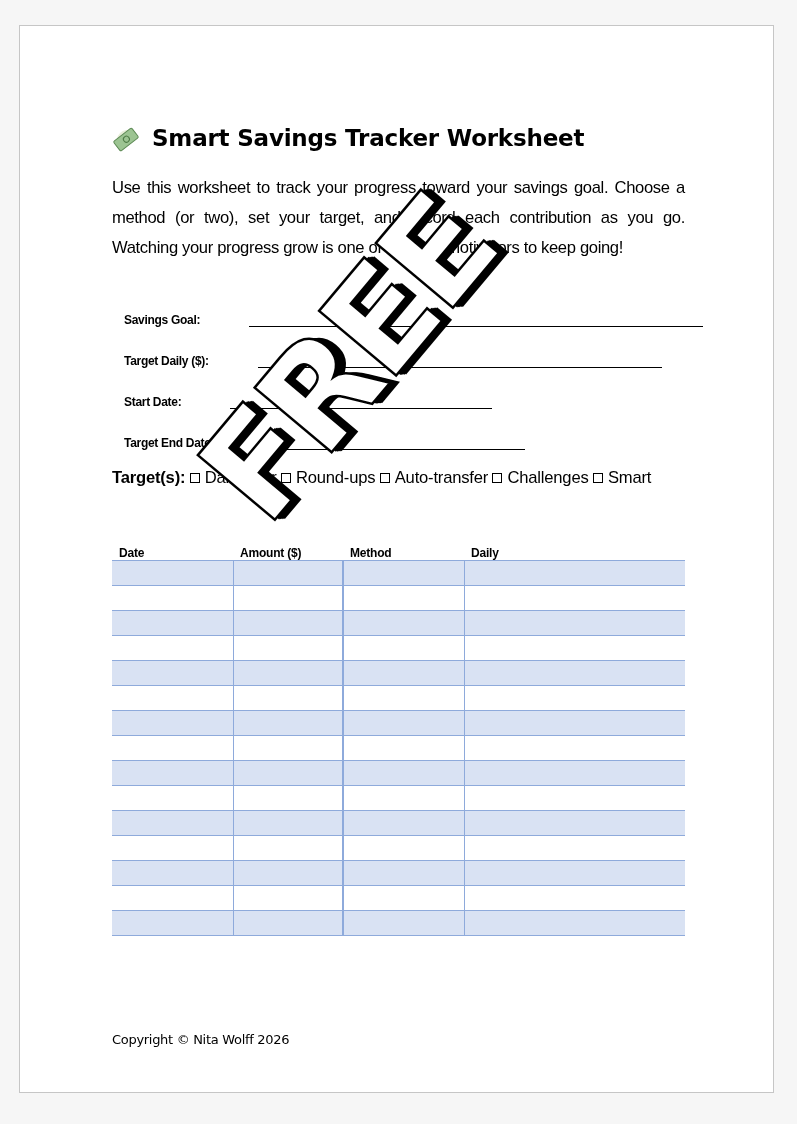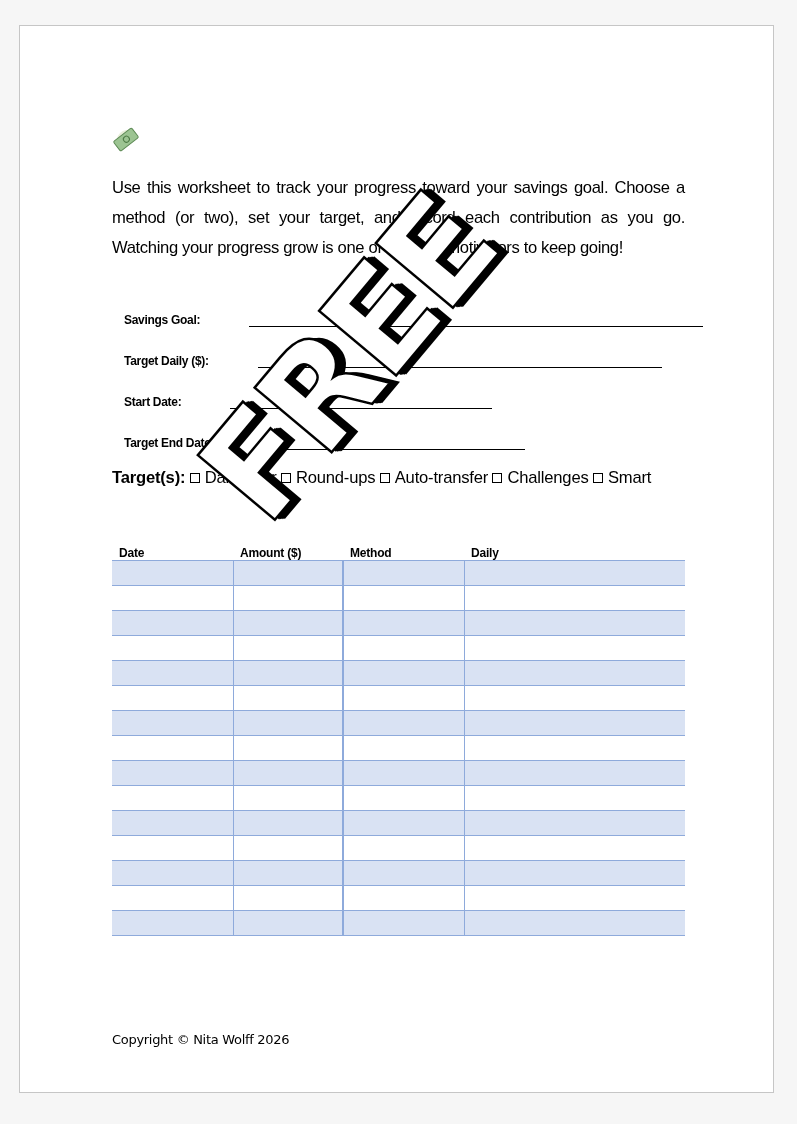--- a/index.html
+++ b/index.html
@@ -164,20 +164,21 @@
 <body>
 
 <div class="page">
   <div class="content">
 
     <div class="title-row">
       <span class="title-icon">
         <span class="wing"></span>
           <span class="bill"></span>
       </span>
+      <span class="title">Smart Savings Tracker Worksheet</span>
     </div>
 
     <p class="intro" style="margin:0">Use this worksheet to track your progress toward your savings goal. Choose a method (or two), set your target, and record each contribution as you go. Watching your progress grow is one of the best motivators to keep going!</p>
 
     <div class="field" style="top:277px">
       <span class="label">Savings Goal:</span>
       <span class="line" style="width:454px"></span>
     </div>
     <div class="field" style="top:318px">
       <span class="label">Target Daily ($):</span>

